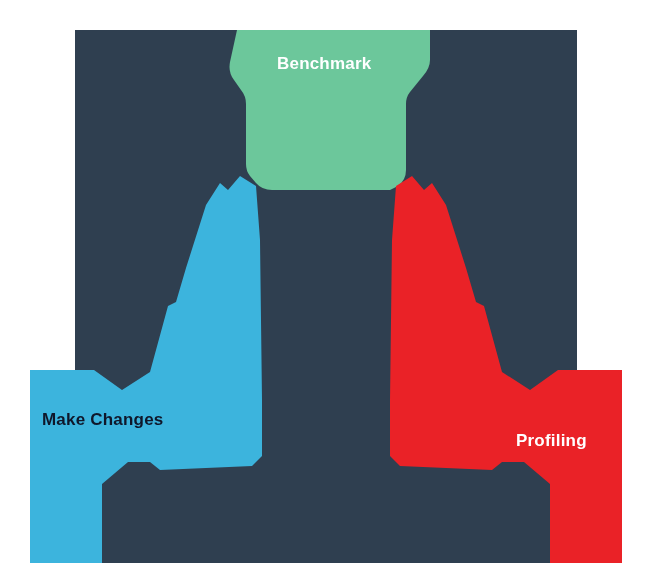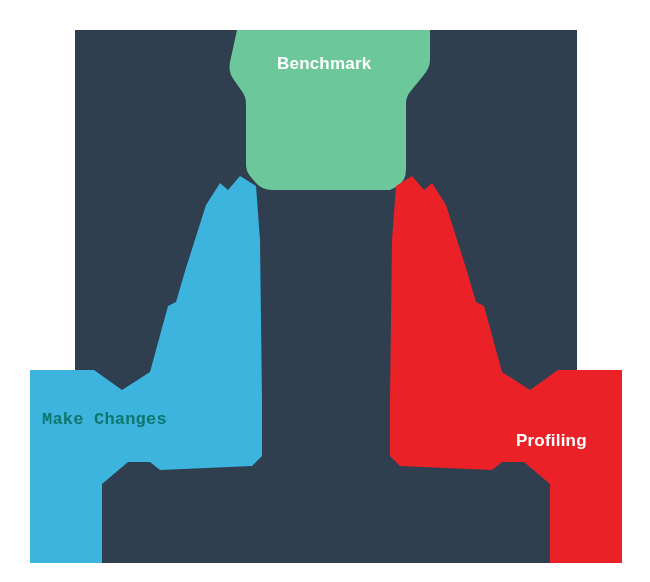--- a/index.html
+++ b/index.html
@@ -150,17 +150,17 @@
                L 550,484
                L 550,563
                L 622,563
                Z"></path>
     </g>
 
   </svg>
 
   <div class="stage-label" id="label-benchmark" style="color: rgb(255, 255, 255);">Benchmark</div>
 
-  <div class="stage-label" id="label-make-changes" style="color: #0f766e; font-family: Liberation Mono, monospace;">Make Changes</div>
+  <div class="stage-label" id="label-make-changes" style="color: #0f172a;">Make Changes</div>
 
   <div class="stage-label" id="label-profiling" style="color: rgb(255, 255, 255); margin-top: 21px;">Profiling</div>
 
 </div>
 
 </body></html>

